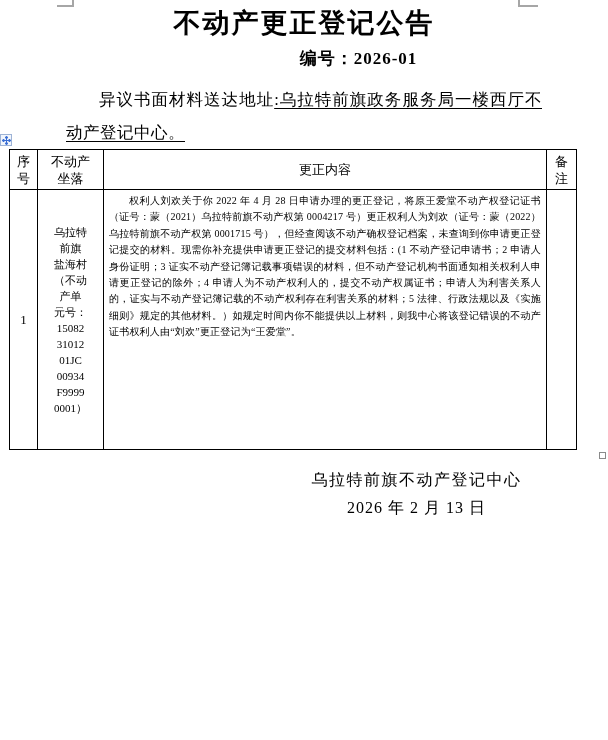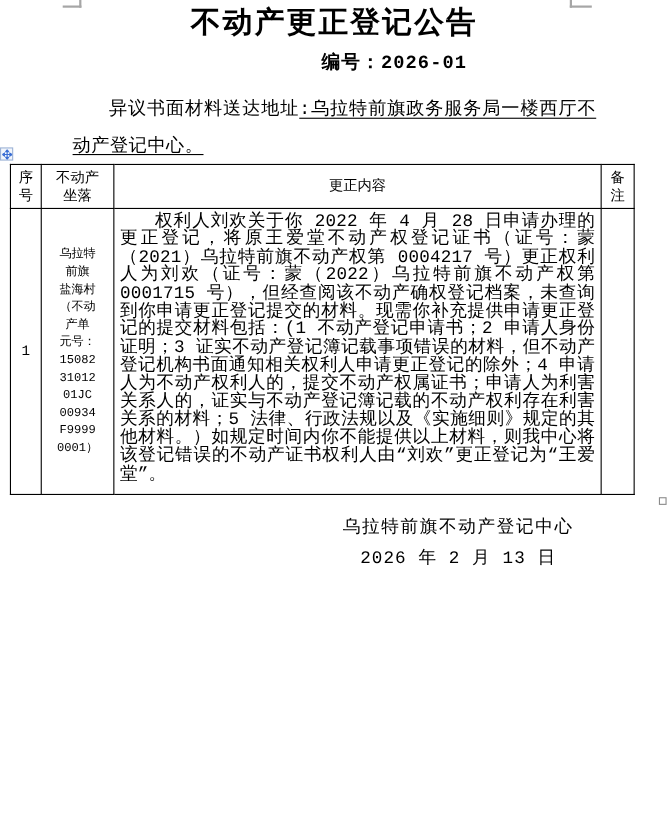--- a/index.html
+++ b/index.html
@@ -1,21 +1,21 @@
 <!DOCTYPE html>
 <html><head>
 <meta charset="utf-8">
 <style>
   * { margin:0; padding:0; box-sizing:border-box; }
   html,body { background:#fff; }
   .page {
     position:relative;
     width:608px; height:740px;
     background:#fff;
-    font-family:Liberation Mono, monospace;
+    font-family:Liberation Serif, serif;
     color:#000;
     overflow:hidden;
     border-radius:19px;
   }
   
   .crop-mark { position:absolute; top:0; height:7px; }
   .crop-mark.left  { left:57px;  width:17px; border-right:2px solid #a6a6a6; border-bottom:2px solid #a6a6a6; }
   .crop-mark.right { left:518px; width:20px; border-left:2px solid #a6a6a6; border-bottom:2px solid #a6a6a6; }
 
   .title {
@@ -64,21 +64,21 @@
   }
   td.cell-no { text-align:center; font-size:13px; vertical-align:middle; }
   td.cell-loc {
     font-size:11px; line-height:16px;
     text-align:center; vertical-align:middle;
     white-space:pre-line;
   }
   td.cell-content {
     height:260px; vertical-align:top;
     padding:3px 5px 0 5px;
-    font-size:16px; line-height:16.4px;
+    font-size:10px; line-height:16.4px;
     text-align:justify; text-indent:2em;
     letter-spacing:0.2px;
   }
   td.cell-remark { vertical-align:top; }
   .resize-handle {
     position:absolute; right:2px; bottom:-9px;
     width:7px; height:7px;
     border:1px solid #8a8a8a; background:#fff;
   }
   .footer {

